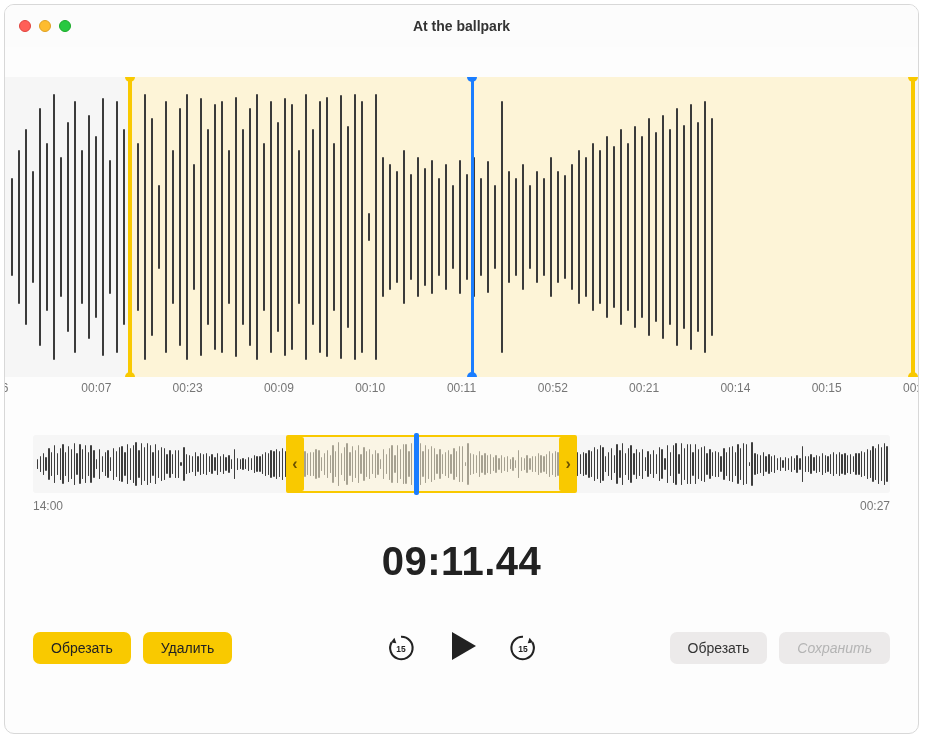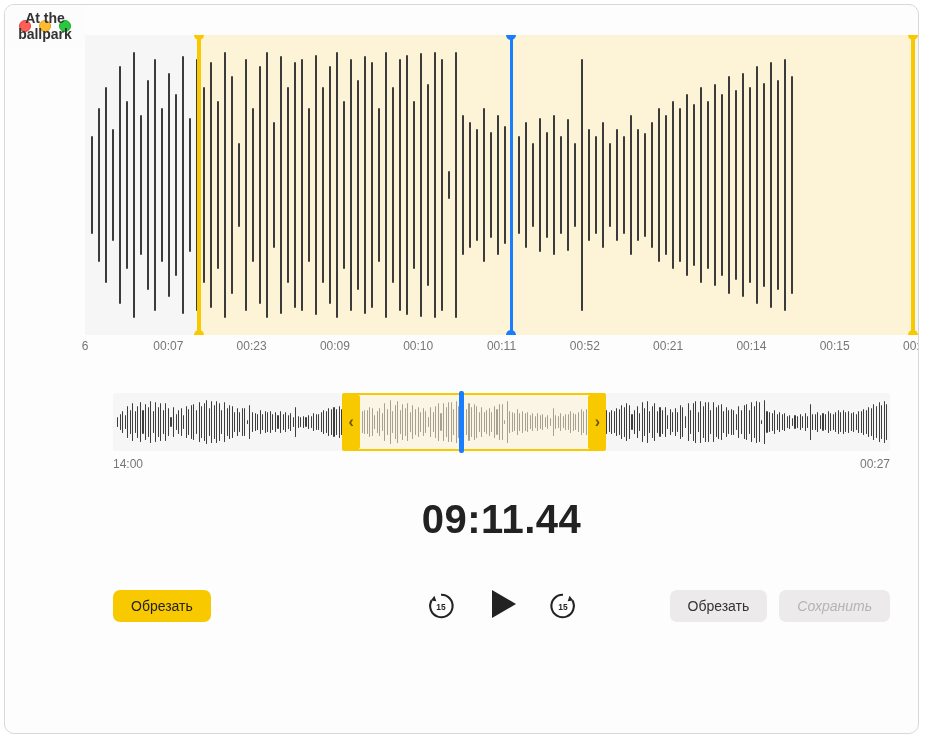--- a/index.html
+++ b/index.html
@@ -11,21 +11,21 @@
     overflow: hidden;
   }
   .window {
     width: 915px;
     height: 730px;
     margin: 4px;
     border: 1px solid #d8d8d8;
     border-radius: 10px;
     background: #fdfdfd;
     display: flex;
-    flex-direction: row;
+    flex-direction: column;
     overflow: hidden;
   }
   .titlebar {
     height: 42px;
     display: flex;
     align-items: center;
     padding: 0 14px;
     position: relative;
     background: #fcfcfc;
   }
@@ -625,20 +625,21 @@
     <div class="overview-time">
       <span>14:00</span>
       <span>00:27</span>
     </div>
 
     <div class="big-time">09:11.44</div>
 
     <div class="toolbar">
       <div class="left">
         <button class="btn-pill">Обрезать</button>
+        <button class="btn-pill">Удалить</button>
       </div>
 
       <div class="transport">
         <div class="skip-icon">
           <svg viewBox="0 0 32 32">
               <path d="M16 4 A12 12 0 1 1 6 10" fill="none" stroke="#222" stroke-width="2.2"></path>
               <path d="M9 5 L5 10 L11 11 Z" fill="#222"></path>
               <text x="16" y="20" font-size="9" text-anchor="middle" fill="#222" font-weight="600">15</text>
             </svg>
         </div>

